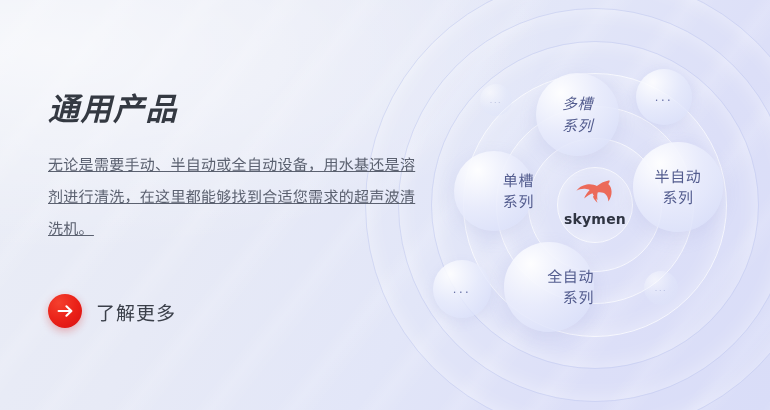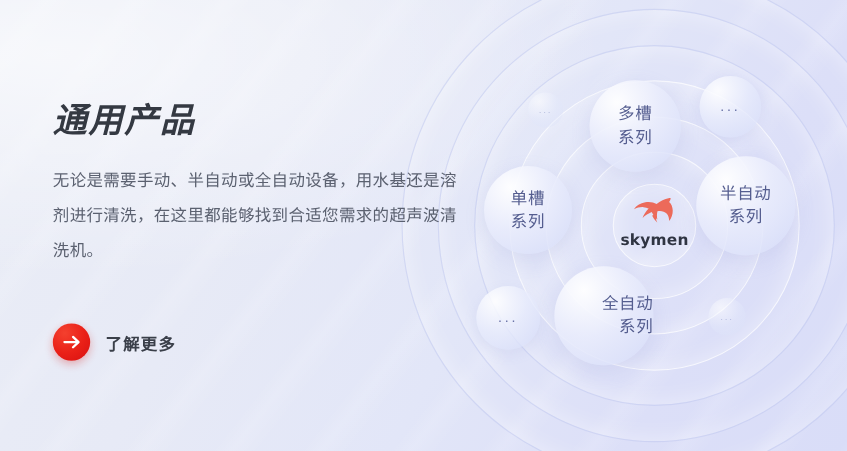--- a/index.html
+++ b/index.html
@@ -63,20 +63,21 @@
     color: #343942;
     font-style: italic;
   }
   .subcopy {
     margin: 20px 0 0 0;
     font-size: 15px;
     line-height: 32px;
     letter-spacing: .3px;
     color: #5b6170;
     max-width: 382px;
+    text-decoration: underline;
   }
 
   .cta {
     position: absolute;
     left: 48px;
     top: 294px;
     display: flex;
     align-items: center;
     gap: 14px;
     z-index: 7;
@@ -89,24 +90,24 @@
     border-radius: 50%;
     background: radial-gradient(circle at 32% 26%, #f4402e 0%, #ea2118 52%, #d80f10 100%);
     box-shadow: 0 3px 8px rgba(216,20,16,0.30);
     display: flex;
     align-items: center;
     justify-content: center;
     flex: 0 0 auto;
   }
   .cta-circle svg { display: block; }
   .cta-label {
-    font-size: 15px;
+    font-size: 19px;
     letter-spacing: 1px;
     color: #3a3f49;
-    font-weight: 700;
+    font-weight: 400;
   }
 
   
   .stage {
     position: absolute;
     left: 420px;
     top: -5px;
     width: 350px;
     height: 420px;
     z-index: 2;
@@ -197,26 +198,26 @@
     <div class="ripples">
       <div class="ring" style="width:74px;height:74px;"></div>
       <div class="ring" style="width:132px;height:132px;"></div>
       <div class="ring" style="width:196px;height:196px;"></div>
       <div class="ring" style="width:262px;height:262px;"></div>
       <div class="ring dim" style="width:326px;height:326px;"></div>
       <div class="ring dim" style="width:392px;height:392px;"></div>
       <div class="ring dim" style="width:458px;height:458px;"></div>
     </div>
 
-    <div class="bubble major" style="left:116px;top:78px;width:83px;height:83px;">
+    <div class="bubble major" style="left:116px;top:78px;width:83px;height:83px;font-style:italic;">
       <span>多槽</span>
       <span>系列</span>
     </div>
 
-    <div class="bubble major" style="left:20px;top:156px;width:80px;height:80px;">
+    <div class="bubble major" style="left:34px;top:156px;width:80px;height:80px;align-items:flex-end;">
       <span>单槽</span>
       <span>系列</span>
     </div>
 
     <div class="bubble major" style="left:213px;top:147px;width:90px;height:90px;">
       <span>半自动</span>
       <span>系列</span>
     </div>
 
     <div class="bubble major" style="left:84px;top:247px;width:90px;height:90px;align-items:flex-end;">

